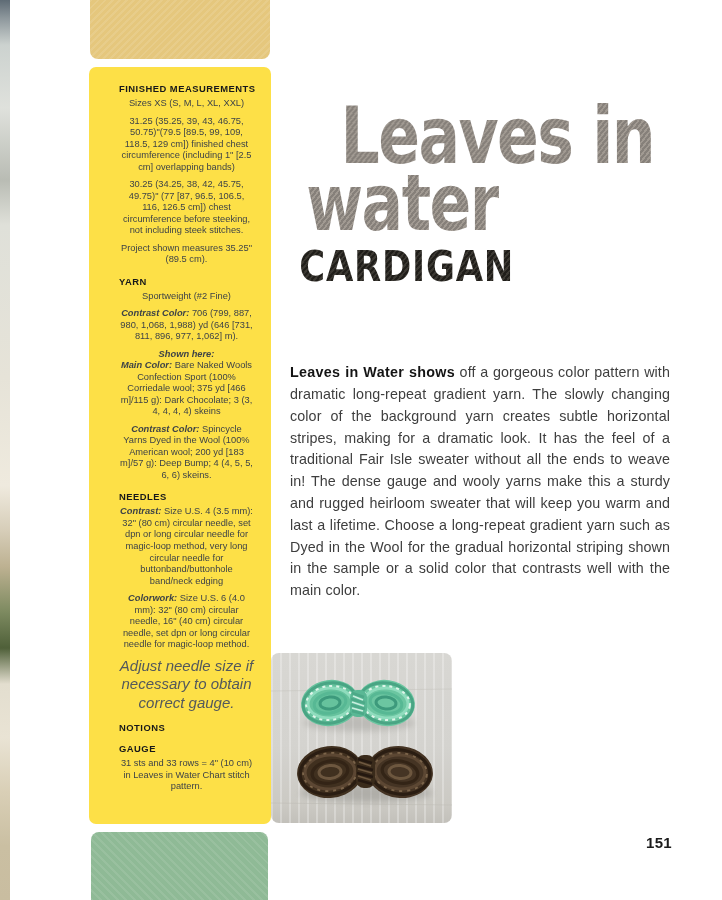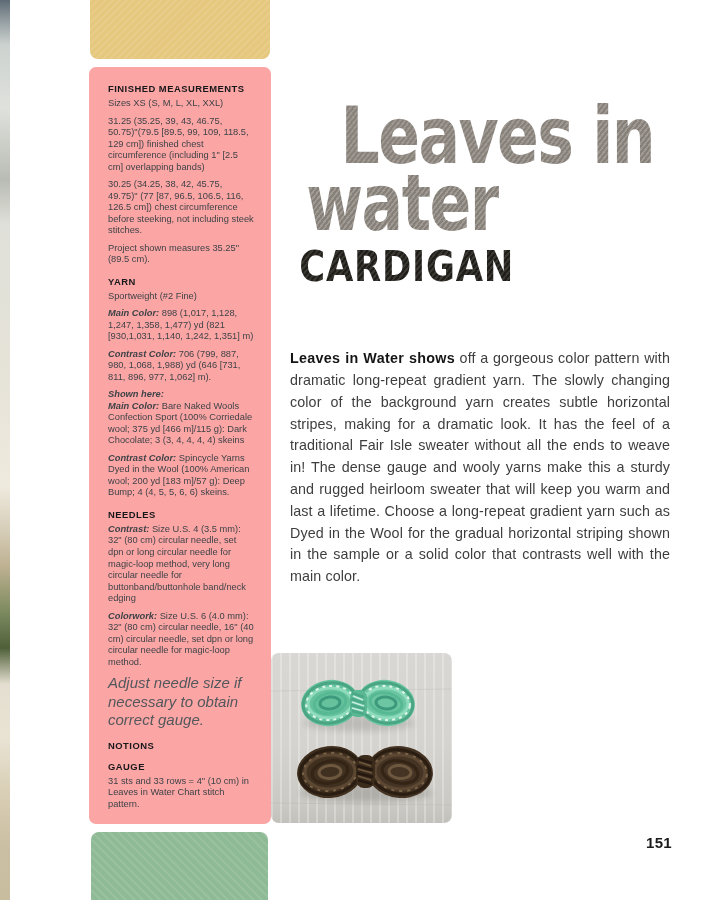--- a/index.html
+++ b/index.html
@@ -25,30 +25,30 @@
   }
   .swatch-bottom{
     position:absolute;left:91px;top:832px;width:177px;height:68px;
     border-radius:8px 8px 0 0;
     background:
       repeating-linear-gradient(45deg, rgba(255,255,255,.09) 0 2px, rgba(0,0,0,0) 2px 6px),
       #8fba96;
   }
   .spec-panel{
     position:absolute;left:89px;top:67px;width:182px;height:757px;
-    background:#fca5a5;border-radius:7px;box-sizing:border-box;
-    padding:16px 17px 12px 19px;overflow:hidden;
+    background:#fde047;border-radius:7px;box-sizing:border-box;
+    padding:16px 17px 12px 30px;overflow:hidden;
   }
   .spec-panel h3{
     margin:10px 0 4px 0;font-size:9.8px;font-weight:700;letter-spacing:.5px;
     color:#17181a;transform:scaleX(.96);transform-origin:0 50%;white-space:nowrap;
   }
   .spec-panel h3:first-child{margin-top:0;}
   .spec-panel p{
-    margin:0 0 6px 0;font-size:9.3px;line-height:1.24;color:#3e4347;
+    margin:0 0 6px 0;font-size:9.3px;line-height:1.24;color:#3e4347;text-align:center;
   }
   .spec-panel p:last-child{margin-bottom:0;}
   .spec-panel .bi{font-weight:700;font-style:italic;}
   .spec-panel p.note{font-style:italic;color:#53585c;font-size:15px;}
   
   .title-block{
     position:absolute;top:103px;right:68px;text-align:left;line-height:0;
   }
   .title-line{
     display:inline-block;font-family:"DejaVu Sans", sans-serif;font-weight:700;
@@ -61,21 +61,21 @@
   .title-sub{
     display:inline-block;margin-top:12px;font-family:"DejaVu Sans", sans-serif;font-weight:700;
     font-size:43px;line-height:34px;letter-spacing:1px;
     color:#272520;
     background:repeating-linear-gradient(135deg,#201e1a 0 2.5px,#3c3933 2.5px 4.5px);
     -webkit-background-clip:text;background-clip:text;-webkit-text-fill-color:transparent;
     transform:scaleX(.82);transform-origin:100% 50%;
   }
   
   .intro{
-    position:absolute;left:290px;top:334px;width:380px;
+    position:absolute;left:290px;top:348px;width:380px;
     font-size:14.3px;line-height:21.8px;text-align:justify;color:#3e3e3e;
     letter-spacing:.1px;
   }
   .intro .lead{font-weight:700;color:#141414;letter-spacing:.3px;}
   
   .photo{
     position:absolute;left:271px;top:653px;width:181px;height:170px;
     border-radius:8px;overflow:hidden;
     background:
       repeating-linear-gradient(90deg, rgba(255,255,255,.28) 0 2px, rgba(0,0,0,0) 2px 9px),
@@ -97,21 +97,20 @@
 
 <aside class="spec-panel">
   <div>
       <h3>FINISHED MEASUREMENTS</h3>
       <p><span>Sizes XS (S, M, L, XL, XXL)</span></p>
       <p><span>31.25 (35.25, 39, 43, 46.75, 50.75)"(79.5 [89.5, 99, 109, 118.5, 129 cm]) finished chest circumference (including 1" [2.5 cm] overlapping bands)</span></p>
       <p><span>30.25 (34.25, 38, 42, 45.75, 49.75)" (77 [87, 96.5, 106.5, 116, 126.5 cm]) chest circumference before steeking, not including steek stitches.</span></p>
       <p><span>Project shown measures 35.25" (89.5 cm).</span></p>
       <h3>YARN</h3>
       <p><span>Sportweight (#2 Fine)</span></p>
-      <p><span class="bi">Main Color:</span><span> 898 (1,017, 1,128, 1,247, 1,358, 1,477) yd (821 [930,1,031, 1,140, 1,242, 1,351] m)</span></p>
       <p><span class="bi">Contrast Color:</span><span> 706 (799, 887, 980, 1,068, 1,988) yd (646 [731, 811, 896, 977, 1,062] m).</span></p>
       <p><span class="bi">Shown here:</span><br><span class="bi">Main Color:</span><span> Bare Naked Wools Confection Sport (100% Corriedale wool; 375 yd [466 m]/115 g): Dark Chocolate; 3 (3, 4, 4, 4, 4) skeins</span></p>
       <p><span class="bi">Contrast Color:</span><span> Spincycle Yarns Dyed in the Wool (100% American wool; 200 yd [183 m]/57 g): Deep Bump; 4 (4, 5, 5, 6, 6) skeins.</span></p>
       <h3>NEEDLES</h3>
       <p><span class="bi">Contrast:</span><span> Size U.S. 4 (3.5 mm): 32" (80 cm) circular needle, set dpn or long circular needle for magic-loop method, very long circular needle for buttonband/buttonhole band/neck edging</span></p>
       <p><span class="bi">Colorwork:</span><span> Size U.S. 6 (4.0 mm): 32" (80 cm) circular needle, 16" (40 cm) circular needle, set dpn or long circular needle for magic-loop method.</span></p>
       <p class="note"><span>Adjust needle size if necessary to obtain correct gauge.</span></p>
       <h3>NOTIONS</h3>
       <h3>GAUGE</h3>
       <p><span>31 sts and 33 rows = 4" (10 cm) in Leaves in Water Chart stitch pattern.</span></p>

